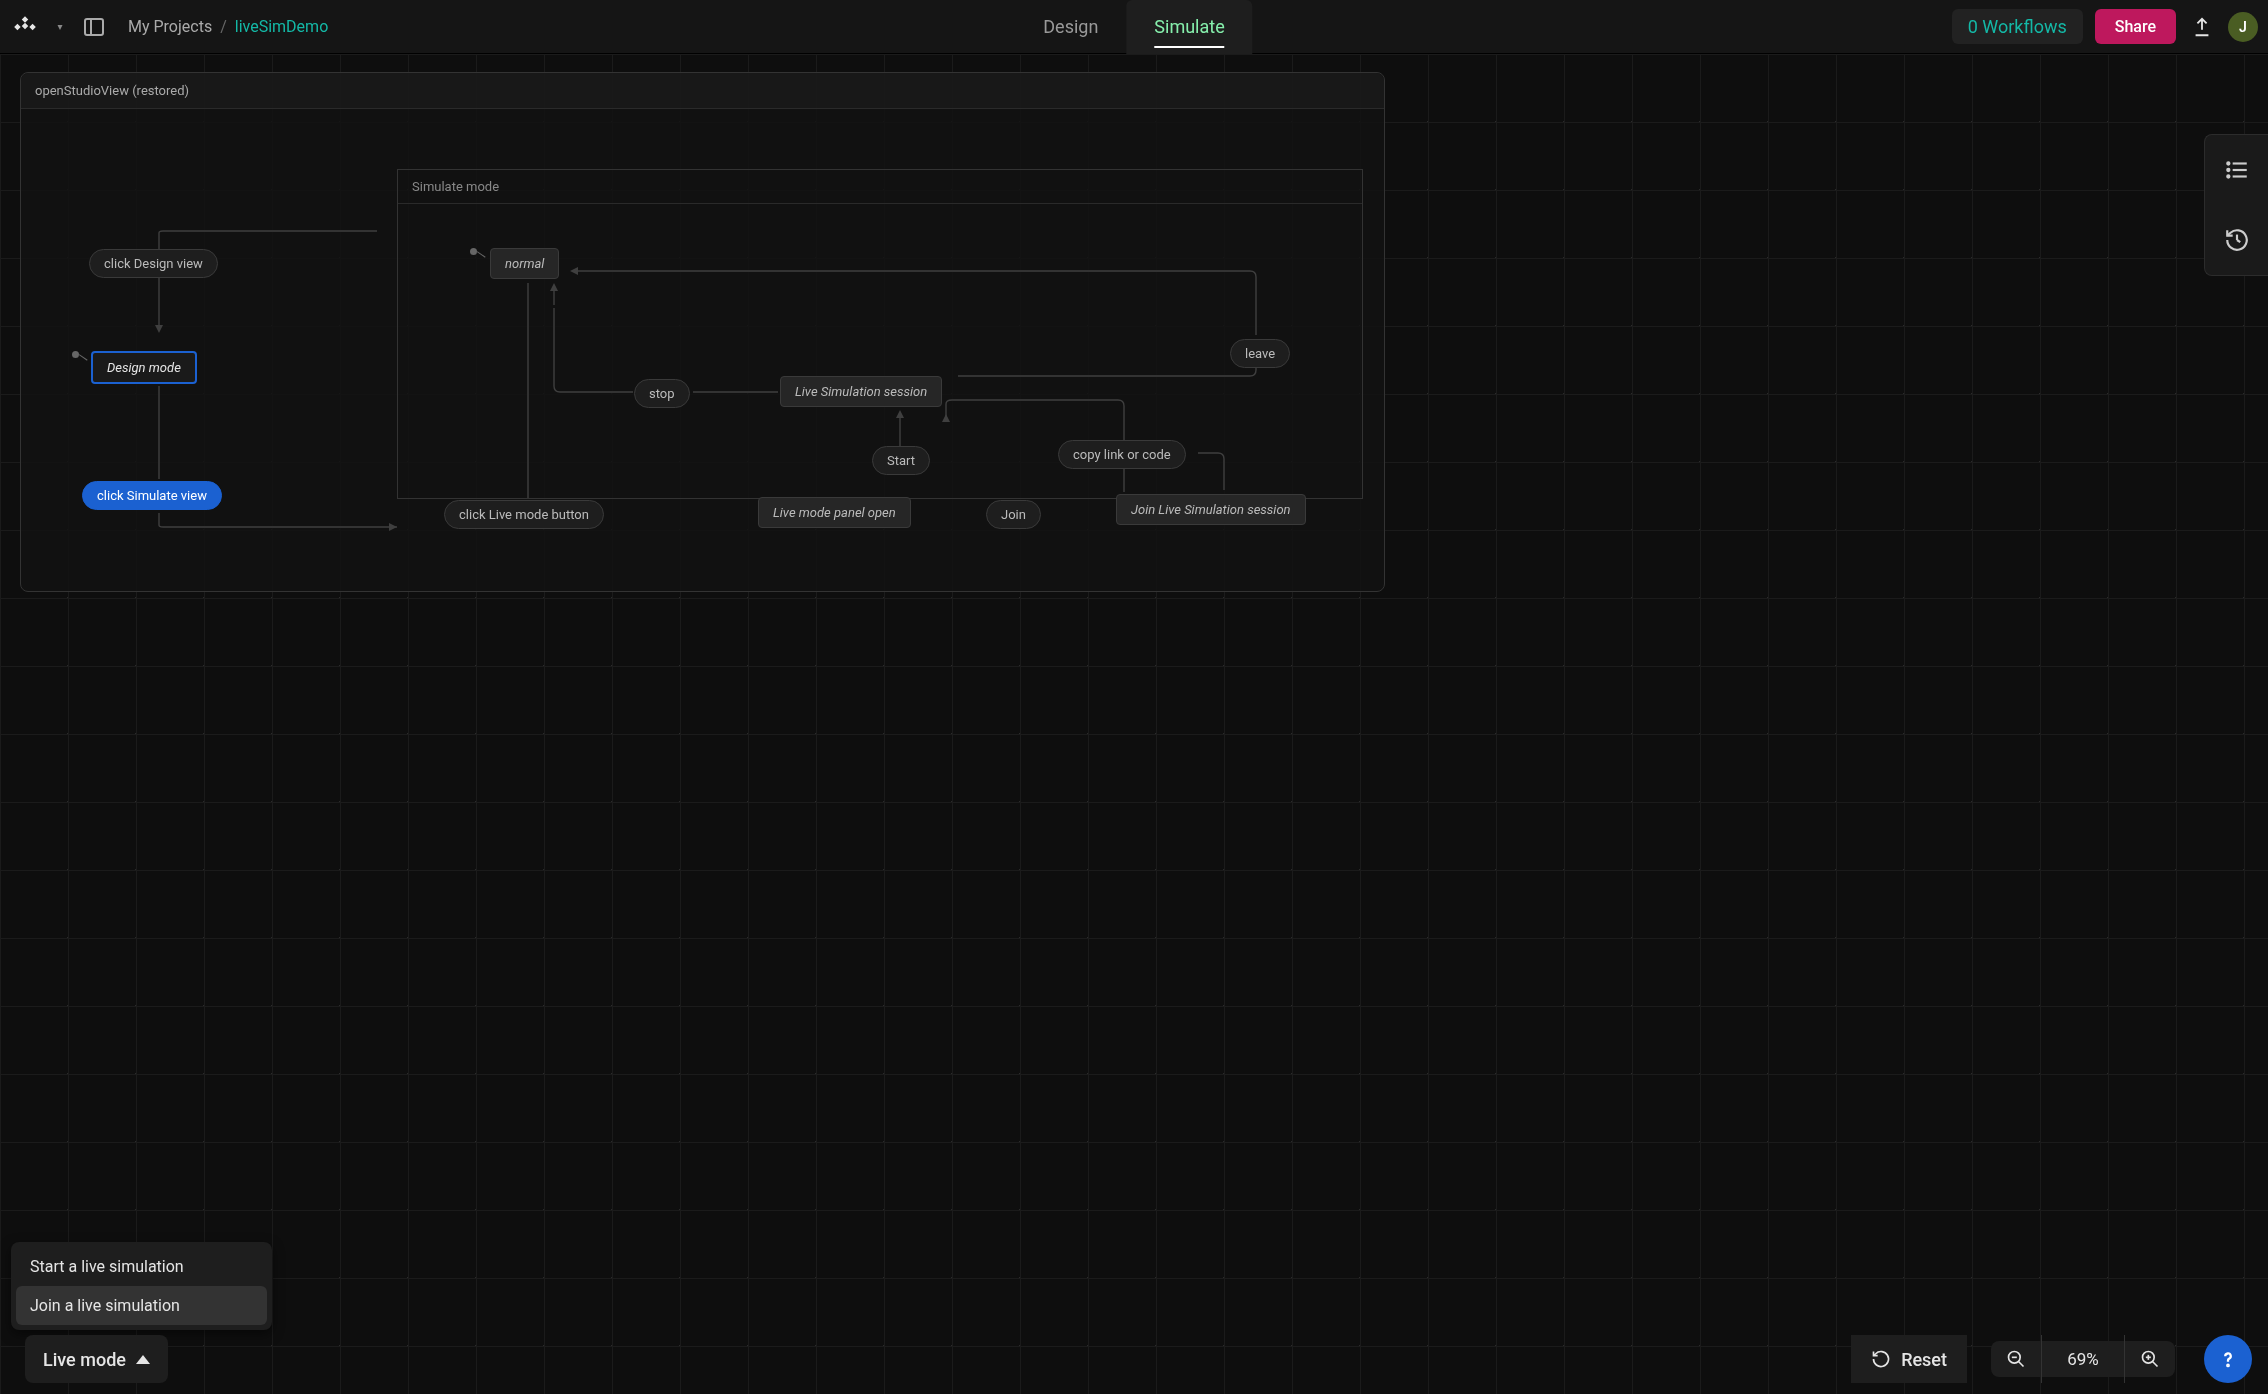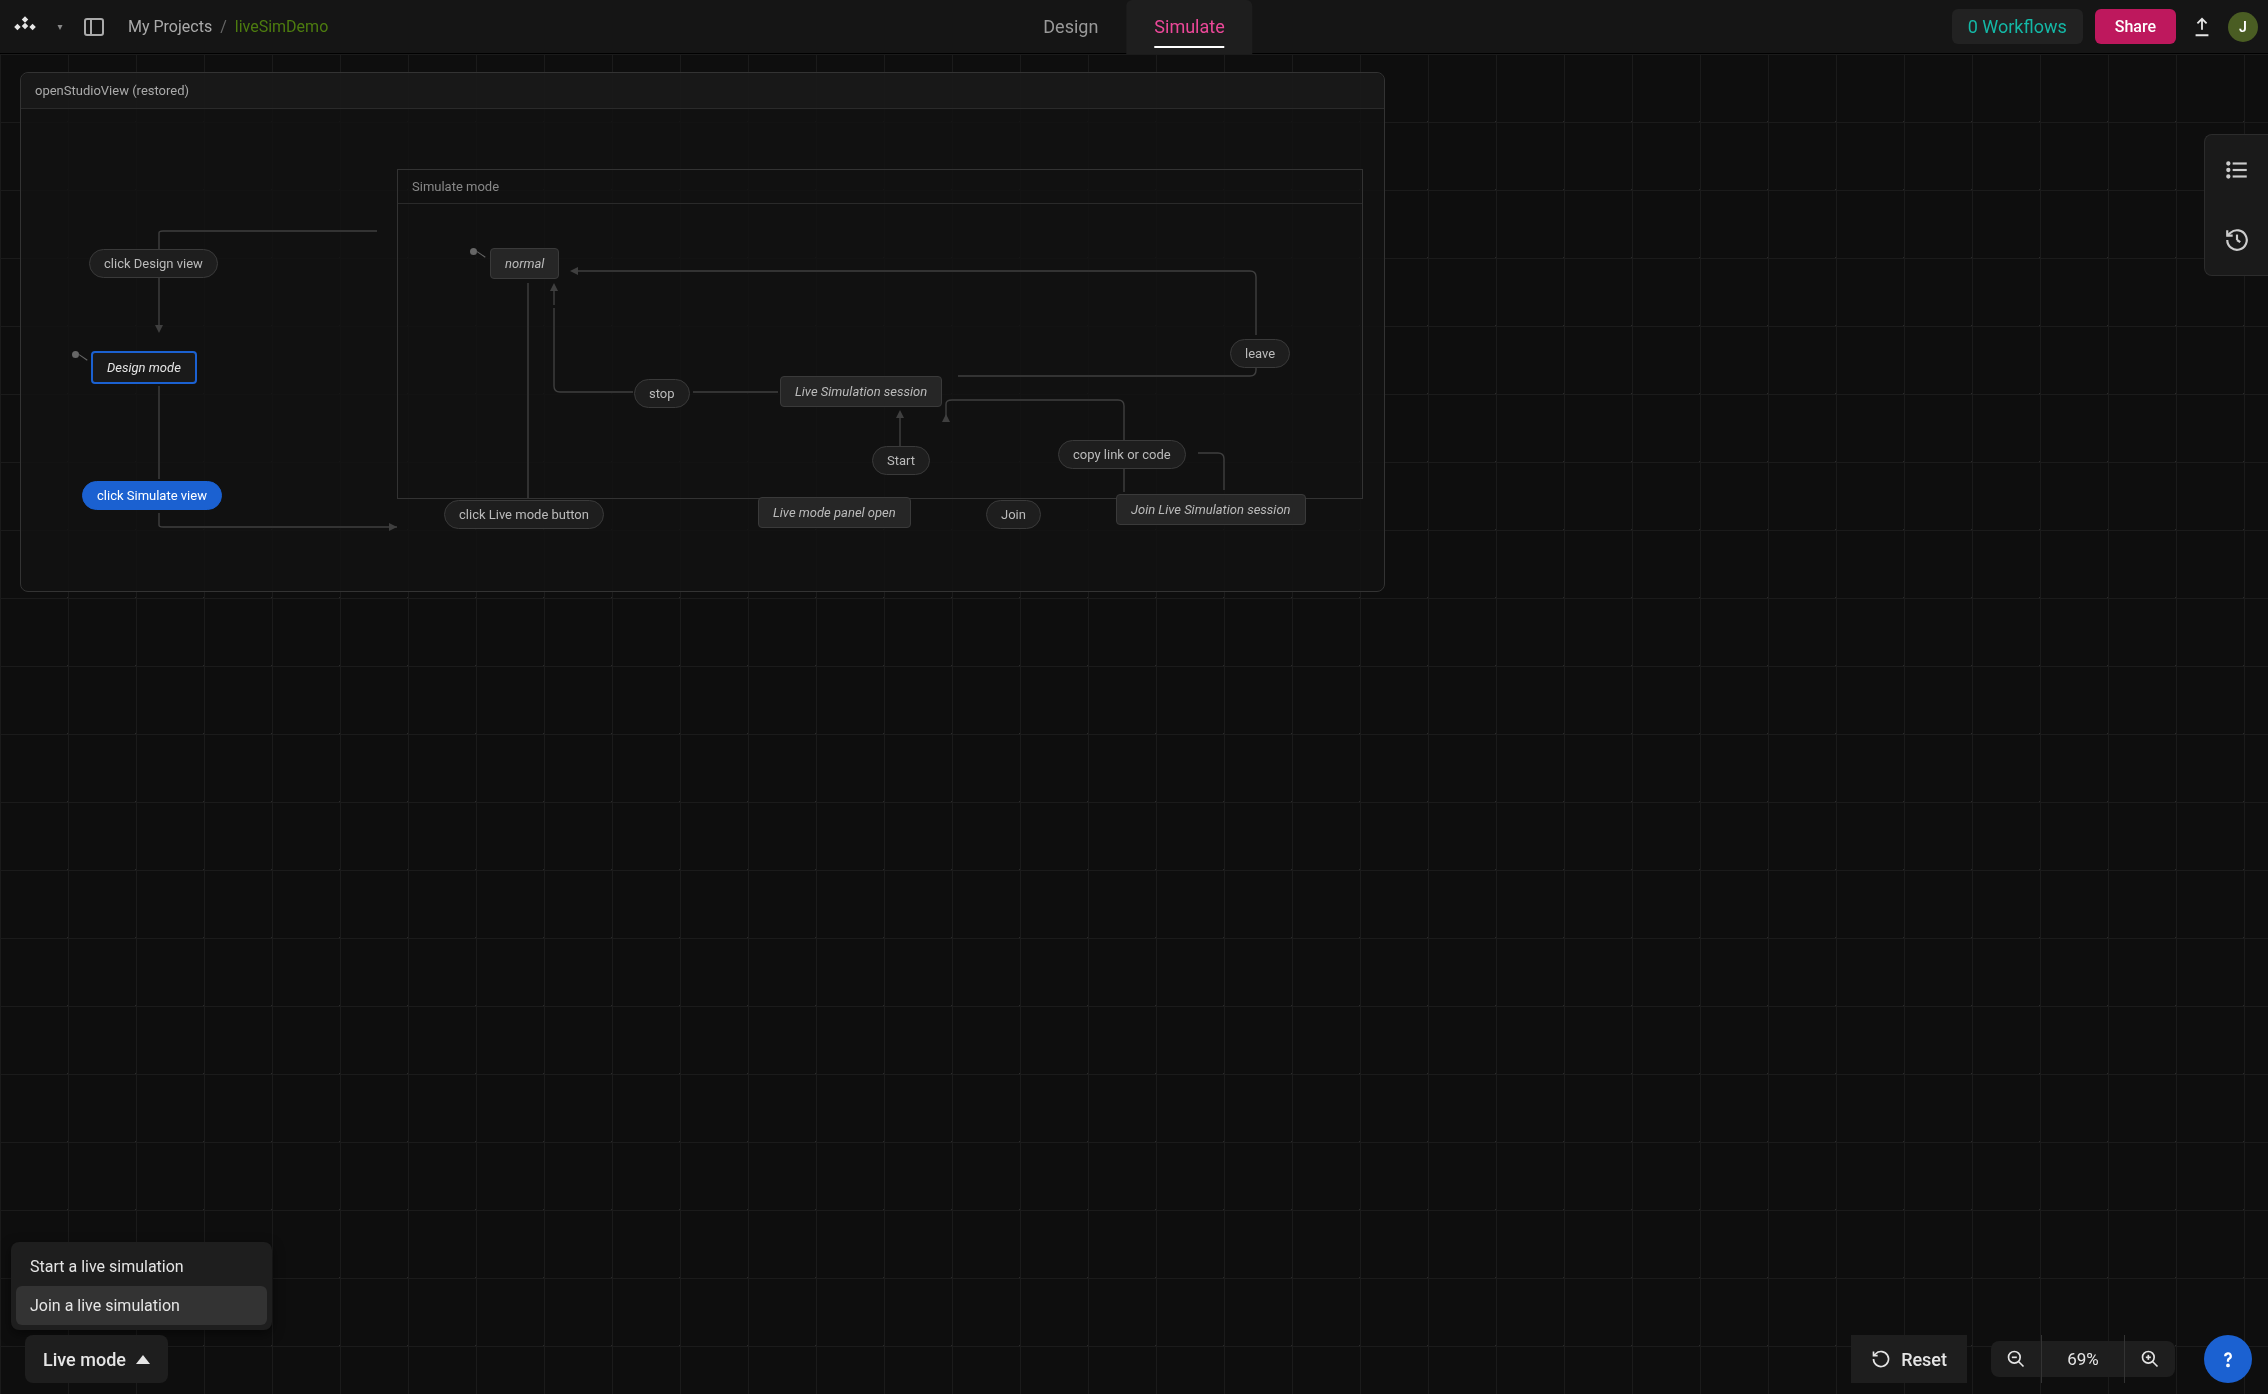--- a/index.html
+++ b/index.html
@@ -9,25 +9,25 @@
 .topbar { height:54px; background:#151515; border-bottom:1px solid #000; display:flex; align-items:center; padding:0 10px; }
 .tb-left { display:flex; align-items:center; gap:10px; }
 .logo { width:30px; height:30px; display:flex; align-items:center; justify-content:center; }
 .logo svg { width:26px; height:26px; }
 .logo-caret { width:20px; display:flex; justify-content:center; color:#888; font-size:10px; }
 .panel-toggle { width:28px; height:28px; display:flex; align-items:center; justify-content:center; cursor:pointer; color:#aaa; }
 .panel-toggle svg { width:24px; height:24px; }
 .breadcrumb { display:flex; align-items:center; gap:8px; font-size:16px; margin-left:10px; }
 .breadcrumb .link { color:#aaa; cursor:pointer; }
 .breadcrumb .sep { color:#666; }
-.breadcrumb .current { color:#4d7c0f; }
+.breadcrumb .current { color:#14b8a6; }
 
 .tb-center { position:absolute; left:50%; transform:translateX(-50%); display:flex; align-items:flex-end; gap:0; height:54px;}
 .tab { padding:0 28px; height:54px; display:flex; align-items:center; font-size:18px; color:#999; cursor:pointer; border-radius:6px 6px 0 0; position:relative; }
-.tab.active { background:#1e1e1e; color:#ec4899; }
+.tab.active { background:#1e1e1e; color:#86efac; }
 .tab.active::after { content:""; position:absolute; bottom:6px; left:28px; right:28px; height:2px; background:#fff; }
 
 .tb-right { margin-left:auto; display:flex; align-items:center; gap:12px; }
 .workflow-badge { background:#222; color:#14b8a6; padding:7px 16px; border-radius:6px; font-size:18px; cursor:pointer; }
 .share-btn { background:#be185d; color:#fff; padding:8px 20px; border-radius:6px; font-size:16px; font-weight:500; border:none; cursor:pointer; }
 .export-icon { width:28px; height:28px; display:flex; align-items:center; justify-content:center; color:#e5e5e5; cursor:pointer; }
 .export-icon svg { width:22px; height:22px; }
 .avatar { width:30px; height:30px; border-radius:50%; background:#4a5d23; color:#fff; display:flex; align-items:center; justify-content:center; font-size:14px; font-weight:600; cursor:pointer; }
 
 

